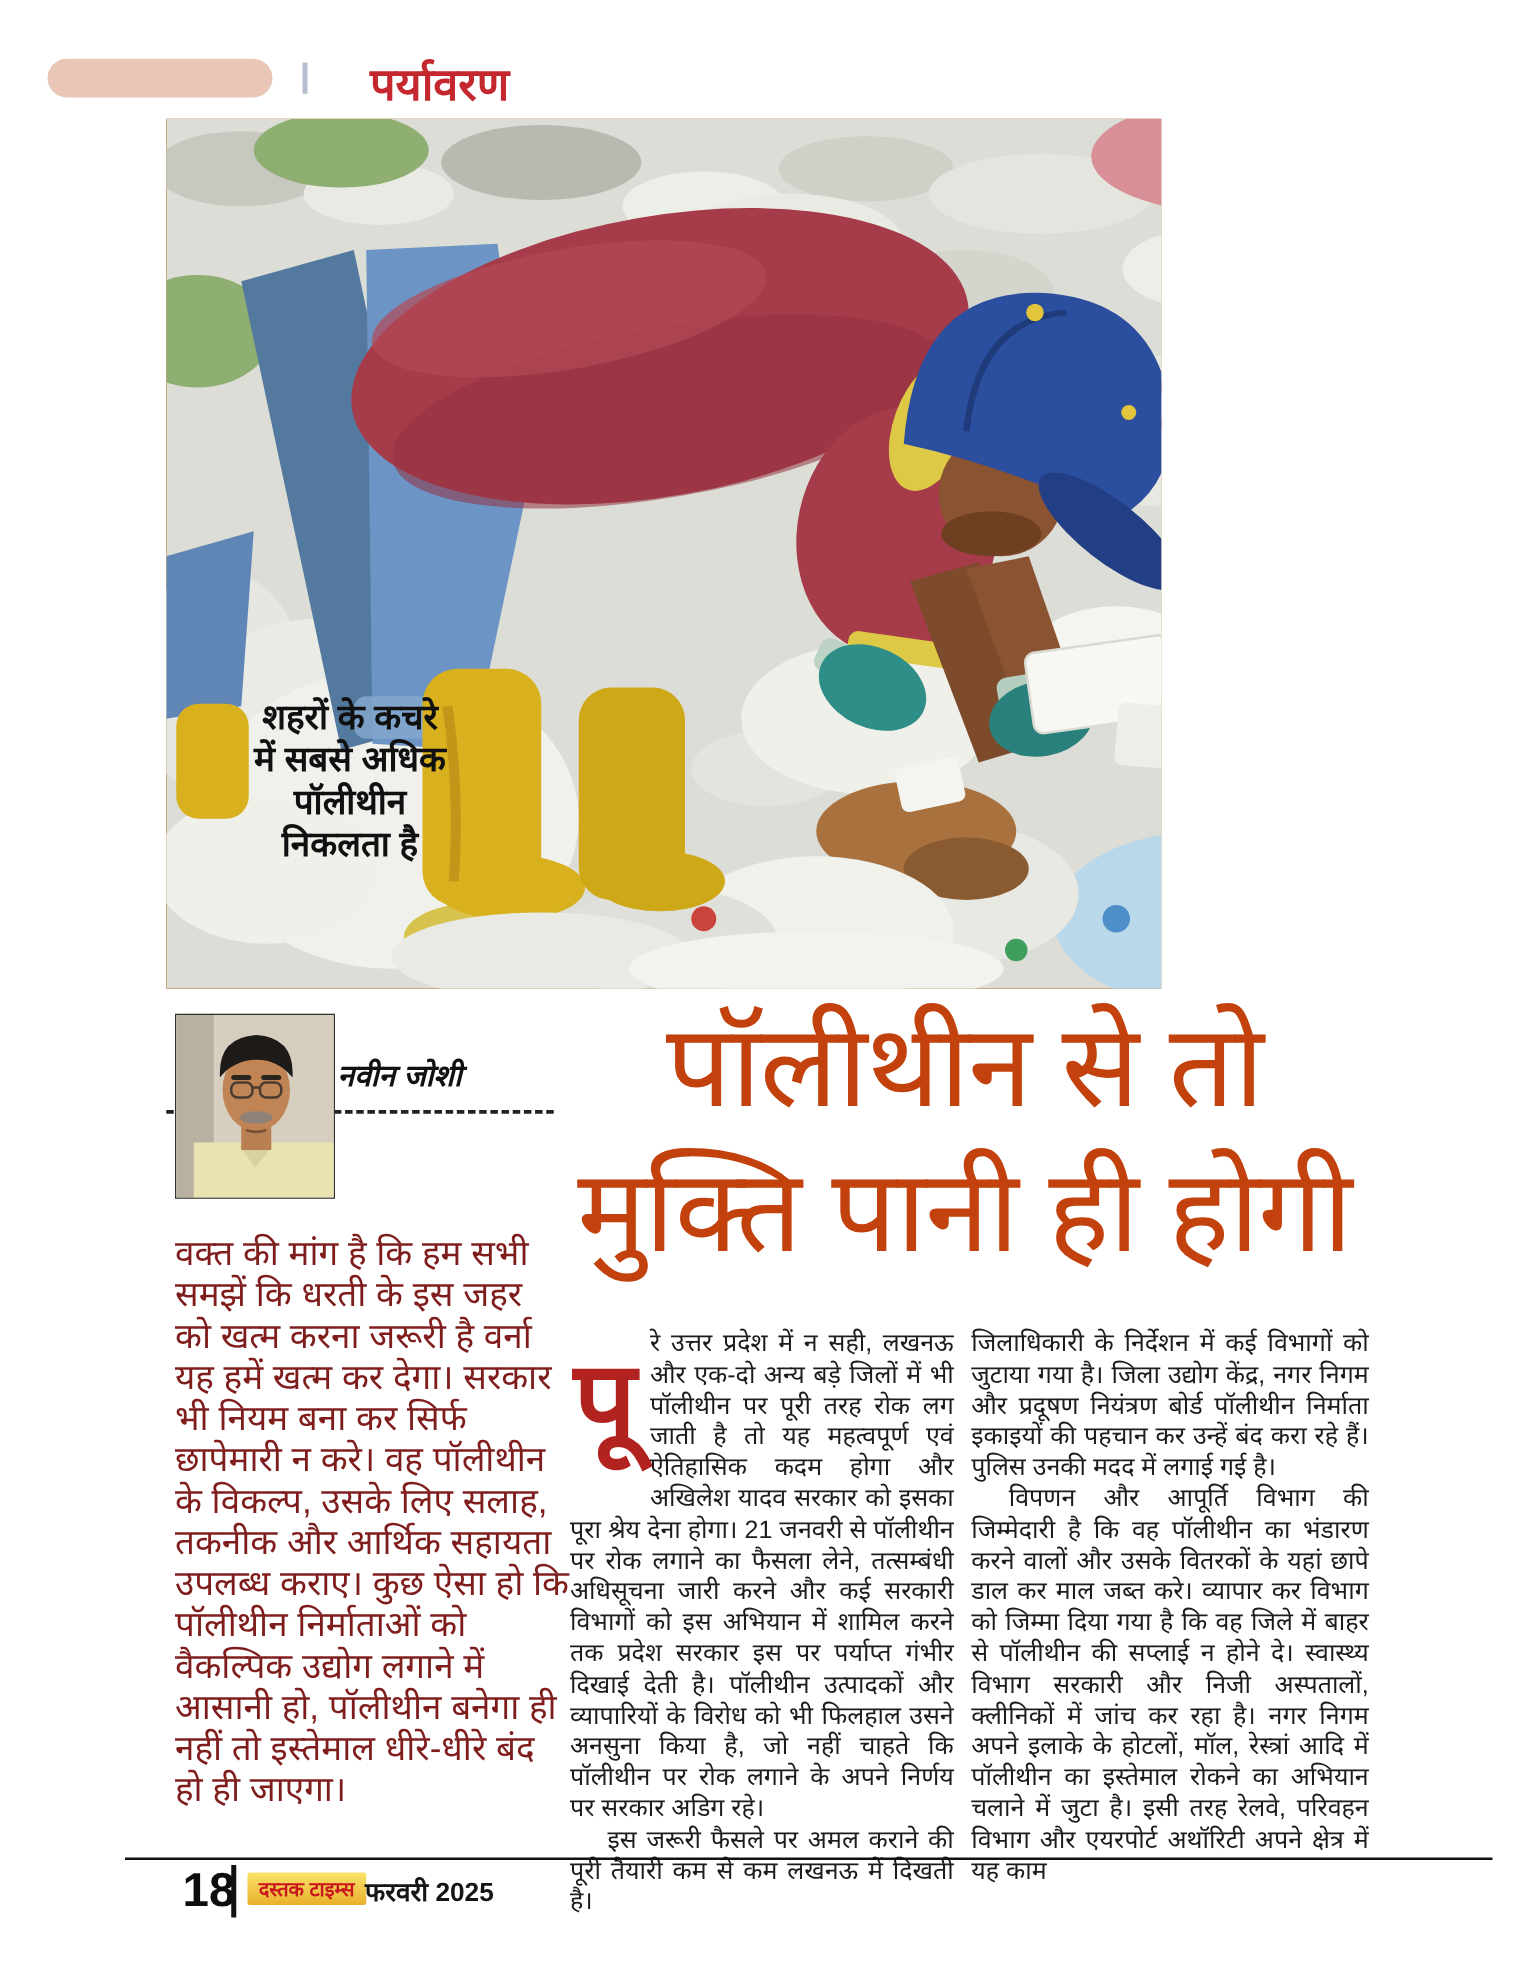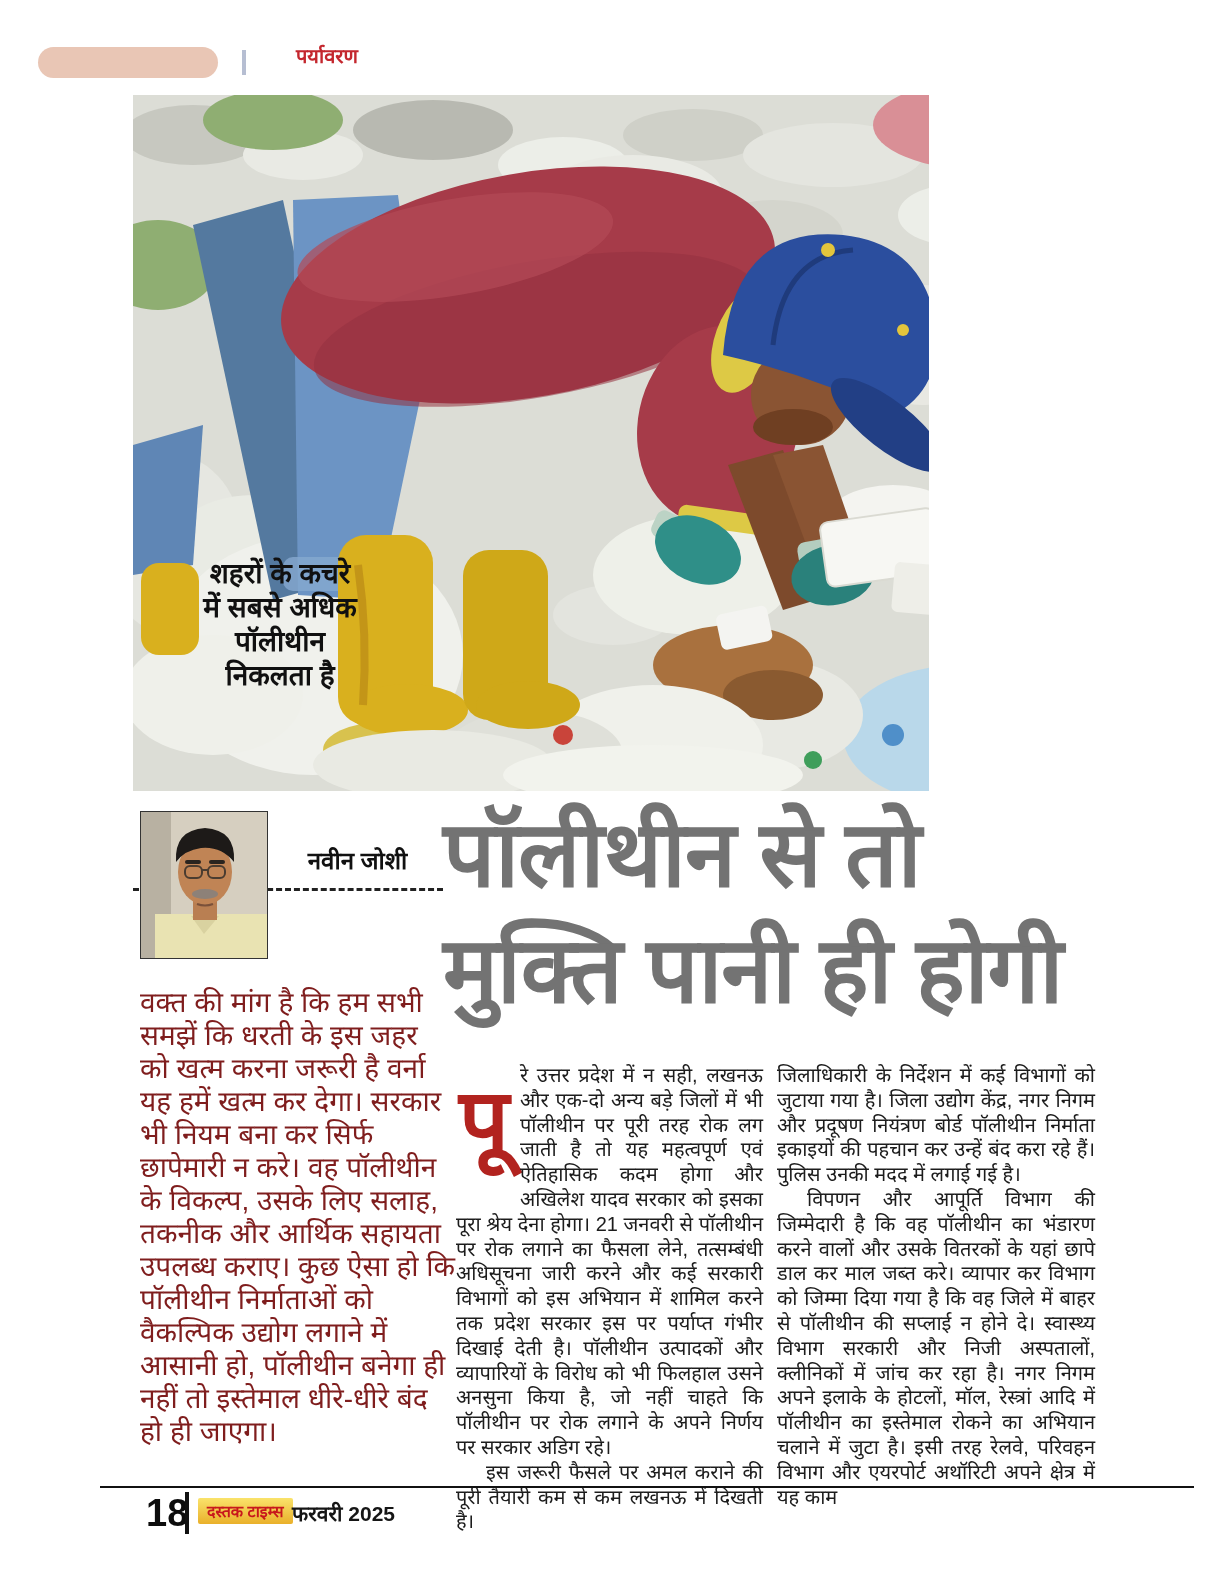--- a/index.html
+++ b/index.html
@@ -4,36 +4,36 @@
 <style>
   * { margin:0; padding:0; box-sizing:border-box; }
   html, body { background:#ffffff; }
   body { font-family:"Liberation Sans","DejaVu Sans",sans-serif; }
   .page { position:relative; width:1224px; height:1584px; background:#ffffff; overflow:hidden; }
   .abs { position:absolute; }
 
   
   .hdr-pill { left:38px; top:47px; width:180px; height:31px; border-radius:16px; background:#e9c6b5; }
   .hdr-div  { left:242px; top:50px; width:4px; height:25px; background:#b6bed2; }
-  .hdr-tag  { left:296px; top:42px; font-size:20px; font-weight:600; color:#c4272e; }
+  .hdr-tag  { left:296px; top:42px; font-size:36px; font-weight:600; color:#c4272e; }
 
   
   .photo { left:133px; top:95px; width:796px; height:696px; overflow:hidden; background:#a16207; }
   .photo svg { display:block; }
   .photo-caption { position:absolute; left:32px; top:462px; width:230px; text-align:center;
     font-size:28px; line-height:34px; font-weight:700; color:#101010; white-space:pre-line; }
 
   
   .author-dash { left:133px; top:888px; width:310px; border-top:3px dashed #222222; }
   .author-photo { left:140px; top:811px; width:128px; height:148px; border:1px solid #333; background:#d6cfc0; z-index:2; }
-  .author-name { left:270px; top:843px; width:175px; text-align:center; font-size:24px; font-weight:700; color:#111; }
-
-  
-  .headline { left:443px; top:796px; width:657px; text-align:left; font-weight:700;
-    color:#737373; font-size:92px; line-height:116px; letter-spacing:-1px; }
+  .author-name { left:270px; top:843px; width:175px; text-align:left; font-size:24px; font-weight:700; color:#111;font-style:italic; }
+
+  
+  .headline { left:443px; top:796px; width:657px; text-align:center; font-weight:400;
+    color:#c2410c; font-size:92px; line-height:116px; letter-spacing:-1px; }
 
   
   .standfirst { left:140px; top:986px; width:318px; font-size:28px; line-height:33px;
     color:#7f1d1d; white-space:pre-line; }
 
   
   .bodycol { top:1063px; font-size:20px; line-height:24.8px; color:#1c1c1c; text-align:justify; }
   .col1 { left:456px; width:307px; }
   .col2 { left:777px; width:318px; }
   .dropcap { float:left; width:56px; height:124px; margin:6px 8px 0 0;

